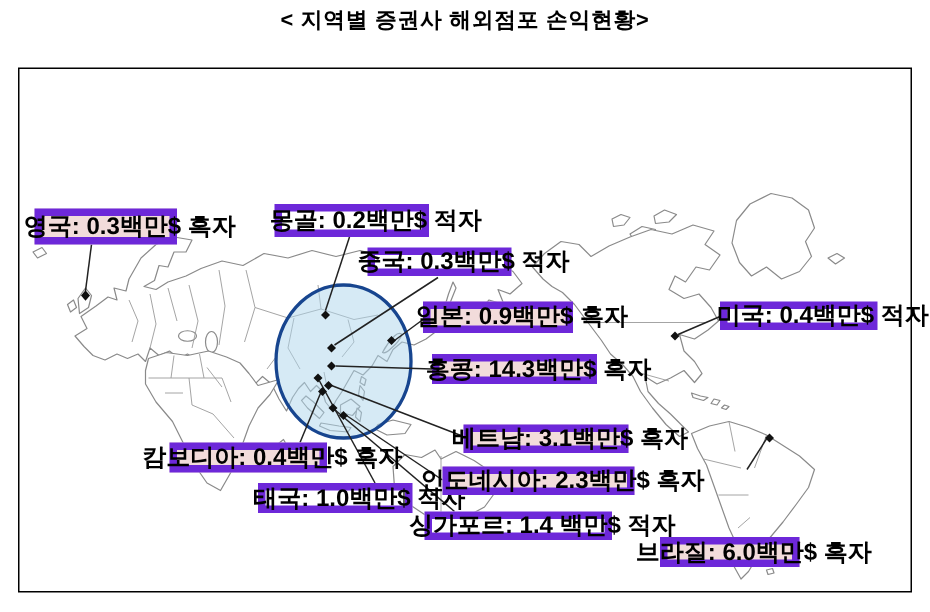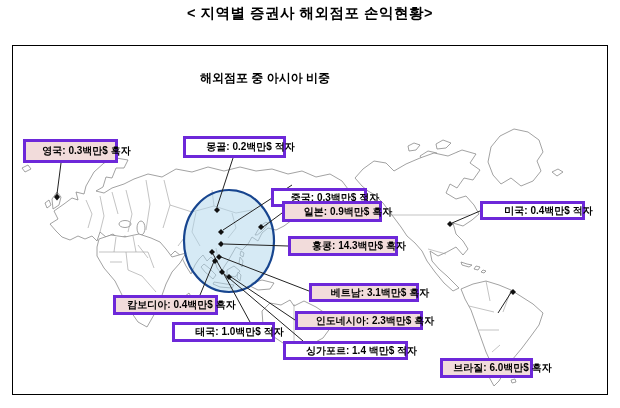--- a/index.html
+++ b/index.html
@@ -19,23 +19,23 @@
   .land{fill:#ffffff;stroke:#8a8a8a;stroke-width:.8;stroke-linejoin:round;}
   .border-line{fill:none;stroke:#9a9a9a;stroke-width:.6;}
   .leader{stroke:#222;stroke-width:1;}
   .marker{fill:#111;}
   .summary{
     position:absolute;left:200px;top:71px;font-size:12px;font-weight:bold;
     line-height:15.5px;white-space:nowrap;
   }
   .uline{text-decoration:underline wavy #cc0000 1px;text-underline-offset:2px;}
   .map-label{
-    position:absolute;box-sizing:border-box;border:3px solid #6d28d9;
+    position:absolute;box-sizing:border-box;border:5px solid #6d28d9;
     display:flex;align-items:center;justify-content:center;
-    font-size:10px;font-weight:bold;white-space:nowrap;background:#ffffff;padding-left:32px;
+    font-size:16px;font-weight:bold;white-space:nowrap;background:#ffffff;padding-left:32px;
   }
   .map-label.pink{background:#f2dcdb;}
 </style>
 </head>
 <body>
 
 <div class="fig-title">&lt; 지역별 증권사 해외점포 손익현황&gt;</div>
 
 <div class="frame"></div>
 
@@ -142,26 +142,25 @@
     <path class="marker" d="M212,249 L215,252 L212,255 L209,252 Z"></path>
     <path class="marker" d="M219,254 L222,257 L219,260 L216,257 Z"></path>
     <path class="marker" d="M215,258 L218,261 L215,264 L212,261 Z"></path>
     <path class="marker" d="M222,269 L225,272 L222,275 L219,272 Z"></path>
     <path class="marker" d="M229,274 L232,277 L229,280 L226,277 Z"></path>
     <path class="marker" d="M513,289 L516,292 L513,295 L510,292 Z"></path>
   </g>
 </svg>
 
 <div class="summary">
-  <div>해외점포 중 아시아 비중</div>
 </div>
 
 <div class="map-label pink" style="left:23px;top:139px;width:95px;height:24px;">영국: 0.3백만$ 흑자</div>
 <div class="map-label" style="left:183px;top:136px;width:103px;height:22px;">몽골: 0.2백만$ 적자</div>
-<div class="map-label" style="left:271px;top:165px;width:96px;height:19px;margin-top:23px;">중국: 0.3백만$ 적자</div>
+<div class="map-label" style="left:245px;top:165px;width:96px;height:19px;">중국: 0.3백만$ 적자</div>
 <div class="map-label pink" style="left:282px;top:201px;width:100px;height:21px;">일본: 0.9백만$ 흑자</div>
 <div class="map-label pink" style="left:288px;top:236px;width:110px;height:20px;">홍콩: 14.3백만$ 흑자</div>
 <div class="map-label" style="left:480px;top:201px;width:105px;height:19px;">미국: 0.4백만$ 적자</div>
 <div class="map-label pink" style="left:113px;top:295px;width:105px;height:20px;">캄보디아: 0.4백만$ 흑자</div>
 <div class="map-label" style="left:172px;top:322px;width:103px;height:20px;">태국: 1.0백만$ 적자</div>
 <div class="map-label pink" style="left:309px;top:283px;width:110px;height:19px;">베트남: 3.1백만$ 흑자</div>
 <div class="map-label pink" style="left:295px;top:311px;width:128px;height:19px;">인도네시아: 2.3백만$ 흑자</div>
 <div class="map-label" style="left:283px;top:341px;width:125px;height:19px;">싱가포르: 1.4 백만$ 적자</div>
 <div class="map-label pink" style="left:440px;top:313px;width:93px;height:20px;margin-top:45px;">브라질: 6.0백만$ 흑자</div>
 

